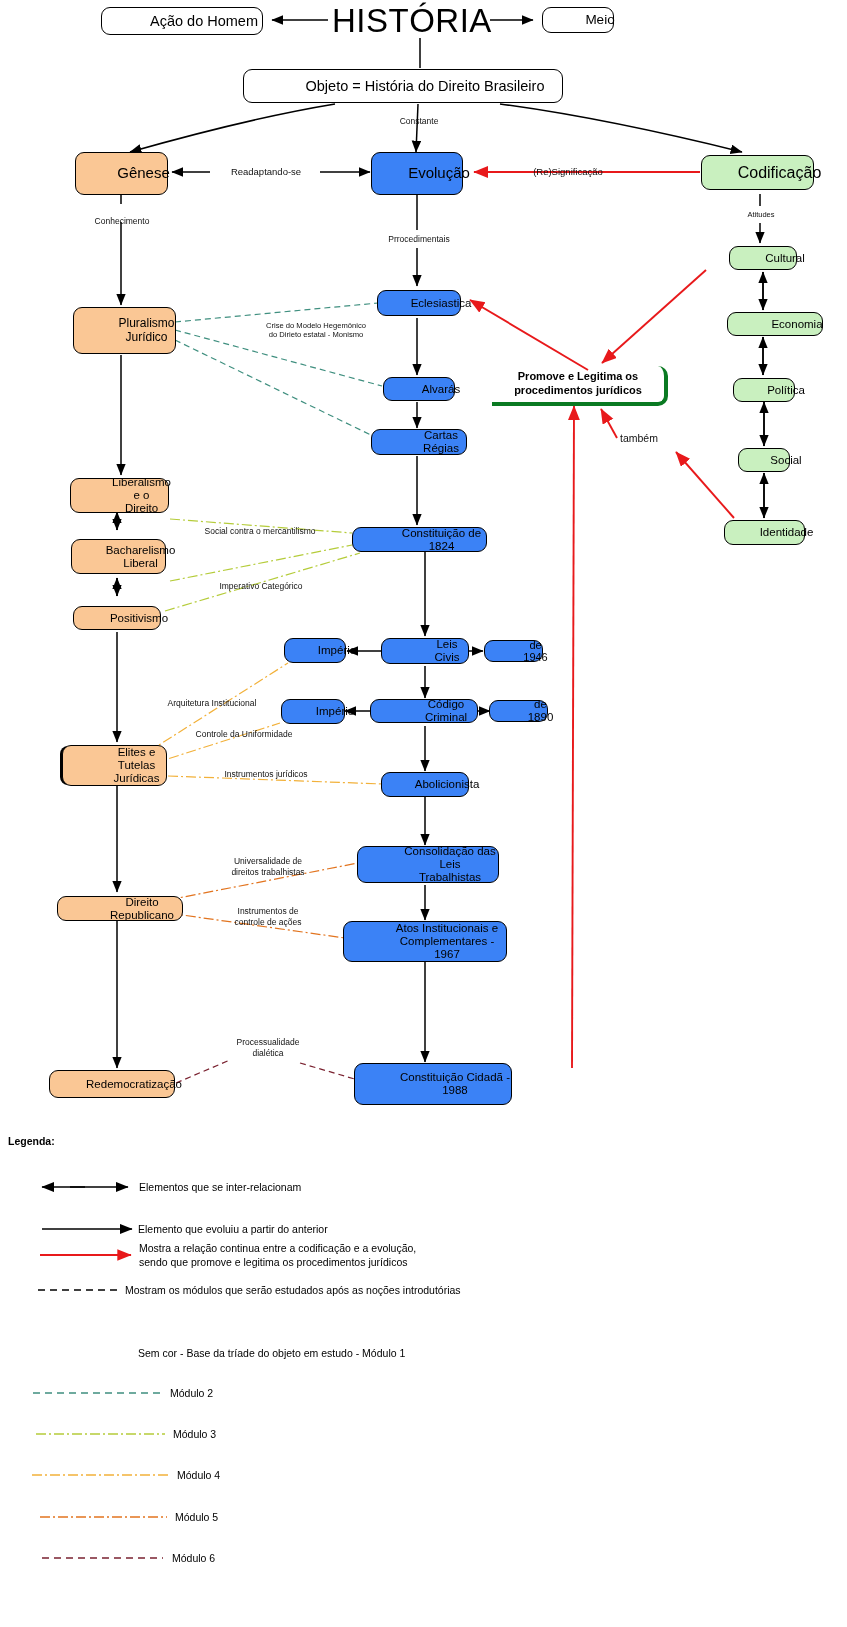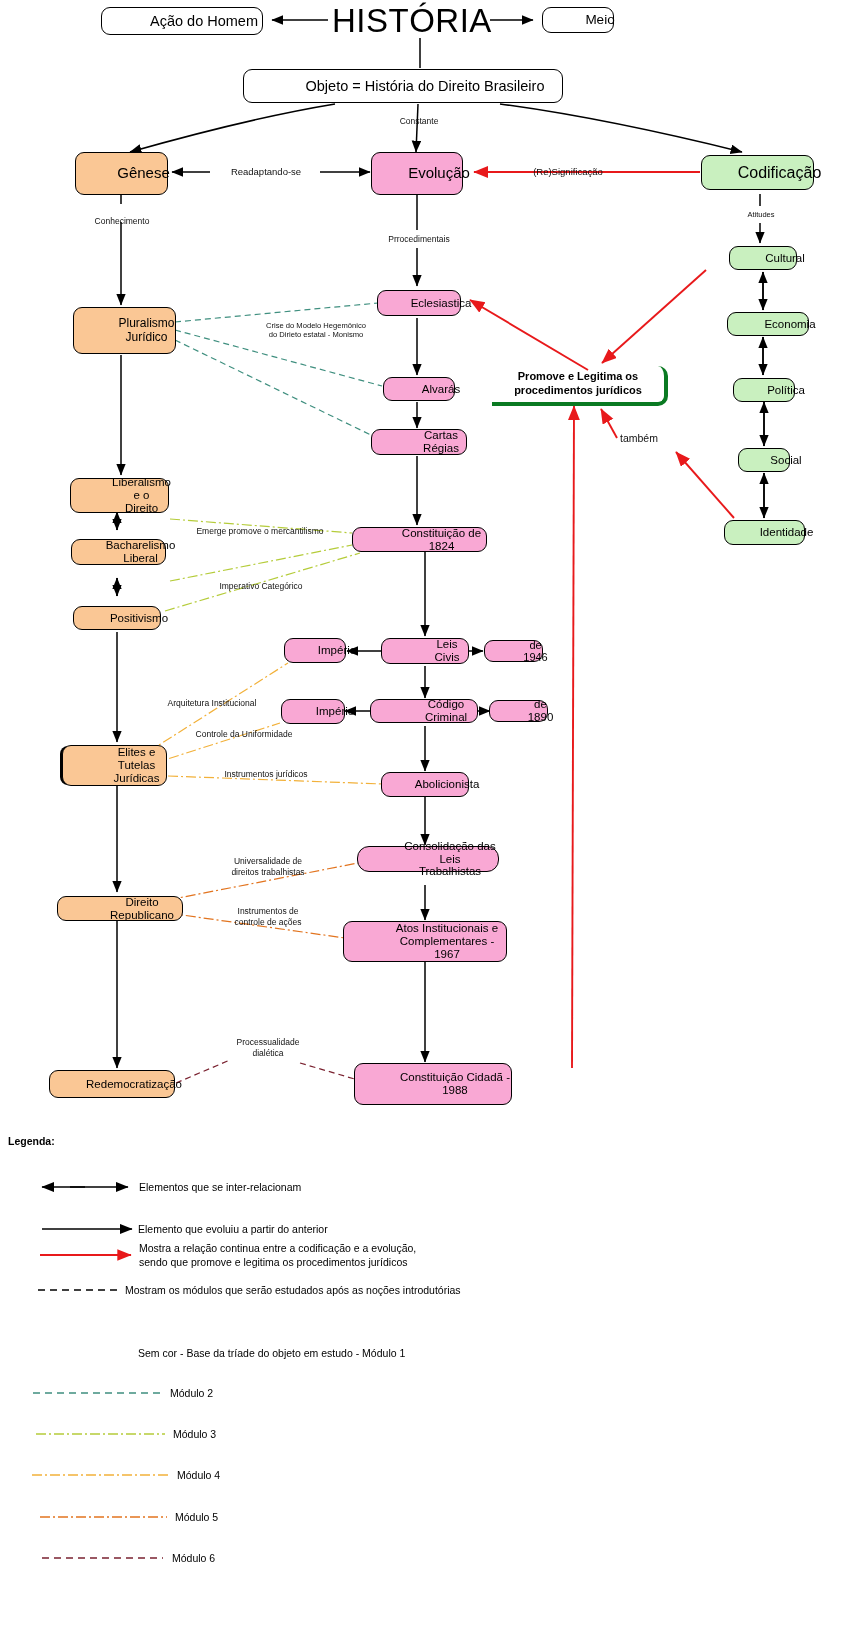--- a/index.html
+++ b/index.html
@@ -3,21 +3,21 @@
 <meta charset="utf-8">
 <style>
   html,body{margin:0;padding:0;background:#ffffff;}
   body{font-family:"Liberation Sans","DejaVu Sans",sans-serif;color:#000;}
   #canvas{position:relative;width:847px;height:1627px;overflow:hidden;background:#fff;}
   svg.edges{position:absolute;left:0;top:0;width:847px;height:1627px;pointer-events:none;}
   .node{position:absolute;box-sizing:border-box;display:flex;align-items:center;justify-content:center;
         text-align:center;border:1.6px solid #000;border-radius:9px;line-height:1.12;
         background:#fff;padding-left:44px;}
   .node.white{background:#ffffff;}
-  .node.yellow{background:#f9a8d4;}
+  .node.yellow{background:#3b82f6;}
   .node.orange{background:#fac795;}
   .node.green{background:#c9f0bf;}
   .lbl{position:absolute;font-size:8.5px;color:#111;text-align:center;line-height:1.25;white-space:pre-line;}
   .title{position:absolute;font-size:33px;letter-spacing:.5px;font-weight:400;white-space:nowrap;}
   .banner{position:absolute;box-sizing:border-box;font-weight:bold;font-size:11px;line-height:1.25;
           text-align:center;display:flex;align-items:center;justify-content:center;
           border-right:4px solid #0a7a22;border-bottom:4px solid #0a7a22;border-radius:0 10px 10px 0;
           background:transparent;}
   #legend{position:absolute;left:0;top:1125px;width:847px;height:502px;}
   .leg-title{position:absolute;left:8px;top:10px;font-size:10.5px;font-weight:bold;}
@@ -168,68 +168,68 @@
   <div class="node yellow" style="left:371px;top:152px;width:92px;height:43px;font-size:15px;">Evolução</div>
   <div class="node green" style="left:701px;top:155px;width:113px;height:35px;font-size:16px;">Codificação</div>
 
   <div class="node orange" style="left:73px;top:307px;width:103px;height:47px;font-size:12px;white-space:pre-line;">Pluralismo
 Jurídico</div>
   <div class="node yellow" style="left:377px;top:290px;width:84px;height:26px;font-size:11.5px;">Eclesiastica</div>
   <div class="node yellow" style="left:383px;top:377px;width:72px;height:24px;font-size:11.5px;">Alvarás</div>
   <div class="node yellow" style="left:371px;top:429px;width:96px;height:26px;font-size:11.5px;">Cartas Régias</div>
 
   <div class="node green" style="left:729px;top:246px;width:68px;height:24px;font-size:11.5px;">Cultural</div>
-  <div class="node green" style="left:727px;top:312px;width:82px;height:24px;font-size:11.5px;">Economia</div>
+  <div class="node green" style="left:727px;top:312px;width:96px;height:24px;font-size:11.5px;">Economia</div>
   <div class="node green" style="left:733px;top:378px;width:62px;height:24px;font-size:11.5px;">Política</div>
   <div class="node green" style="left:738px;top:448px;width:52px;height:24px;font-size:11.5px;">Social</div>
   <div class="node green" style="left:724px;top:520px;width:81px;height:25px;font-size:11.5px;">Identidade</div>
 
   <div class="banner" style="left:492px;top:366px;width:176px;height:40px;">Promove e Legitima os
 procedimentos jurídicos</div>
 
   <div class="node orange" style="left:70px;top:478px;width:99px;height:35px;font-size:11.5px;white-space:pre-line;">Liberalismo e o
 Direito</div>
-  <div class="node orange" style="left:71px;top:539px;width:95px;height:26px;font-size:11.5px;white-space:pre-line;">Bacharelismo
+  <div class="node orange" style="left:71px;top:539px;width:95px;height:35px;font-size:11.5px;white-space:pre-line;">Bacharelismo
 Liberal</div>
   <div class="node orange" style="left:73px;top:606px;width:88px;height:24px;font-size:11.5px;">Positivismo</div>
 
   <div class="node yellow" style="left:352px;top:527px;width:135px;height:25px;font-size:11.5px;">Constituição de 1824</div>
 
   <div class="node yellow" style="left:284px;top:638px;width:62px;height:25px;font-size:11.5px;">Império</div>
   <div class="node yellow" style="left:381px;top:638px;width:88px;height:26px;font-size:11.5px;">Leis Civis</div>
   <div class="node yellow" style="left:484px;top:640px;width:59px;height:22px;font-size:11px;">de 1946</div>
 
   <div class="node yellow" style="left:281px;top:699px;width:64px;height:25px;font-size:11.5px;">Império</div>
   <div class="node yellow" style="left:370px;top:699px;width:108px;height:24px;font-size:11.5px;">Código Criminal</div>
   <div class="node yellow" style="left:489px;top:700px;width:59px;height:22px;font-size:11.5px;">de 1890</div>
 
   <div class="node orange" style="left:62px;top:745px;width:105px;height:41px;font-size:11.5px;white-space:pre-line;box-shadow:-3px 0 0 -1px #000;">Elites e Tutelas
 Jurídicas</div>
 
   <div class="node yellow" style="left:381px;top:772px;width:88px;height:25px;font-size:11.5px;">Abolicionista</div>
-  <div class="node yellow" style="left:357px;top:846px;width:142px;height:26px;font-size:11.5px;white-space:pre-line;border-radius:12px;">Consolidação das Leis
+  <div class="node yellow" style="left:357px;top:846px;width:142px;height:37px;font-size:11.5px;white-space:pre-line;">Consolidação das Leis
 Trabalhistas</div>
   <div class="node orange" style="left:57px;top:896px;width:126px;height:25px;font-size:11.5px;">Direito Republicano</div>
   <div class="node yellow" style="left:343px;top:921px;width:164px;height:41px;font-size:11.5px;white-space:pre-line;">Atos Institucionais e
 Complementares - 1967</div>
 
   <div class="node orange" style="left:49px;top:1070px;width:126px;height:28px;font-size:11.5px;">Redemocratização</div>
   <div class="node yellow" style="left:354px;top:1063px;width:158px;height:42px;font-size:11.5px;white-space:pre-line;">Constituição Cidadã -
 1988</div>
 
   <div class="lbl" style="left:384px;top:116px;width:70px;">Constante</div>
   <div class="lbl" style="left:205px;top:166px;width:122px;font-size:9.5px;">Readaptando-se</div>
   <div class="lbl" style="left:509px;top:166px;width:118px;font-size:9.5px;">(Re)Significação</div>
   <div class="lbl" style="left:80px;top:216px;width:84px;">Conhecimento</div>
   <div class="lbl" style="left:374px;top:234px;width:90px;">Prrocedimentais</div>
   <div class="lbl" style="left:732px;top:210px;width:58px;font-size:7.5px;">Atitudes</div>
   <div class="lbl" style="left:236px;top:321px;width:160px;font-size:7.6px;">Crise do Modelo Hegemônico
 do Dirieto estatal - Monismo</div>
   <div class="lbl" style="left:604px;top:432px;width:70px;font-size:10.5px;">também</div>
-  <div class="lbl" style="left:170px;top:526px;width:180px;">Emerge promove o mercantilismo</div>
+  <div class="lbl" style="left:170px;top:526px;width:180px;">Social contra o mercantilismo</div>
   <div class="lbl" style="left:195px;top:581px;width:132px;">Imperativo Categórico</div>
   <div class="lbl" style="left:141px;top:698px;width:142px;">Arquitetura Institucional</div>
   <div class="lbl" style="left:174px;top:729px;width:140px;">Controle da Uniformidade</div>
   <div class="lbl" style="left:205px;top:769px;width:122px;">Instrumentos jurídicos</div>
   <div class="lbl" style="left:212px;top:856px;width:112px;">Universalidade de
 direitos trabalhistas</div>
   <div class="lbl" style="left:213px;top:906px;width:110px;">Instrumentos de
 controle de ações</div>
   <div class="lbl" style="left:209px;top:1037px;width:118px;">Processualidade
 dialética</div>

